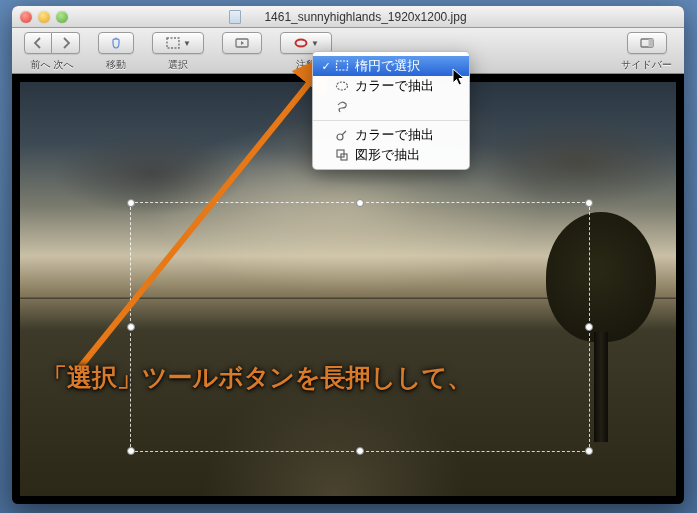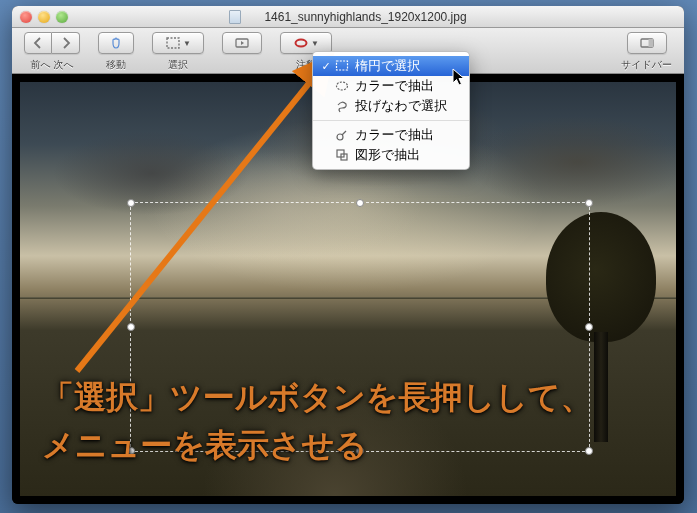--- a/index.html
+++ b/index.html
@@ -180,23 +180,23 @@
     width: 14px; height: 20px;
     z-index: 101;
   }
   .arrow-anno {
     position: absolute;
     left: 35px; top: 45px;
     z-index: 50;
   }
   .anno-text {
     position: absolute;
-    left: 30px; top: 367px;
+    left: 30px; top: 353px;
     color: #d87a2a;
-    font-size: 32px;
+    font-size: 25px;
     font-weight: bold;
     line-height: 1.5;
     text-shadow: 0 1px 3px #000, 0 0 6px #000;
     z-index: 60;
     font-family: "Hiragino Kaku Gothic Pro", sans-serif;
   }
 </style>
 </head>
 <body>
 
@@ -338,21 +338,20 @@
       </span>
       <span>カラーで抽出</span>
     </div>
     <div class="menu-item">
       <span class="chk"></span>
       <span class="mi-icon">
         <svg viewBox="0 0 14 14">
             <path d="M3 6 Q7 1 11 5 Q12 9 7 9 Q4 9 4 11 L5 13" fill="none" stroke="#666" stroke-width="1.2"></path>
           </svg>
       </span>
-      <span>投げなわで選択</span>
     </div>
     <div class="menu-sep"></div>
     <div class="menu-item">
       <span class="chk"></span>
       <span class="mi-icon">
         <svg viewBox="0 0 14 14">
             <circle cx="5" cy="9" r="3" fill="none" stroke="#666" stroke-width="1.2"></circle>
             <path d="M7 7 L11 3" stroke="#666" stroke-width="1.2"></path>
           </svg>
       </span>
@@ -378,16 +377,15 @@
     <defs>
       <marker id="ah" markerWidth="7" markerHeight="7" refX="5" refY="3.5" orient="auto">
         <polygon points="0 0, 7 3.5, 0 7" fill="#e67817"></polygon>
       </marker>
     </defs>
     <line x1="30" y1="320" x2="280" y2="10" stroke="#e67817" stroke-width="6" marker-end="url(#ah)"></line>
   </svg>
 
   <div class="anno-text">
     <span>「選択」ツールボタンを長押しして、</span><br>
-    <span>メニューを表示させる</span>
   </div>
 
 </div>
 
 </body></html>

